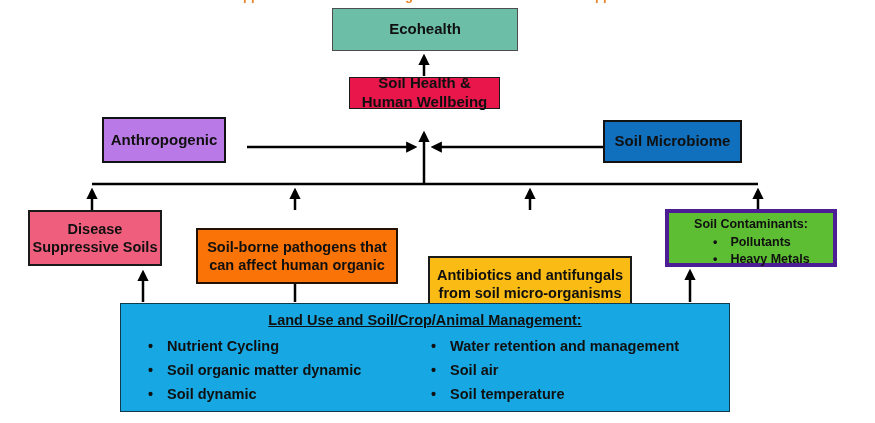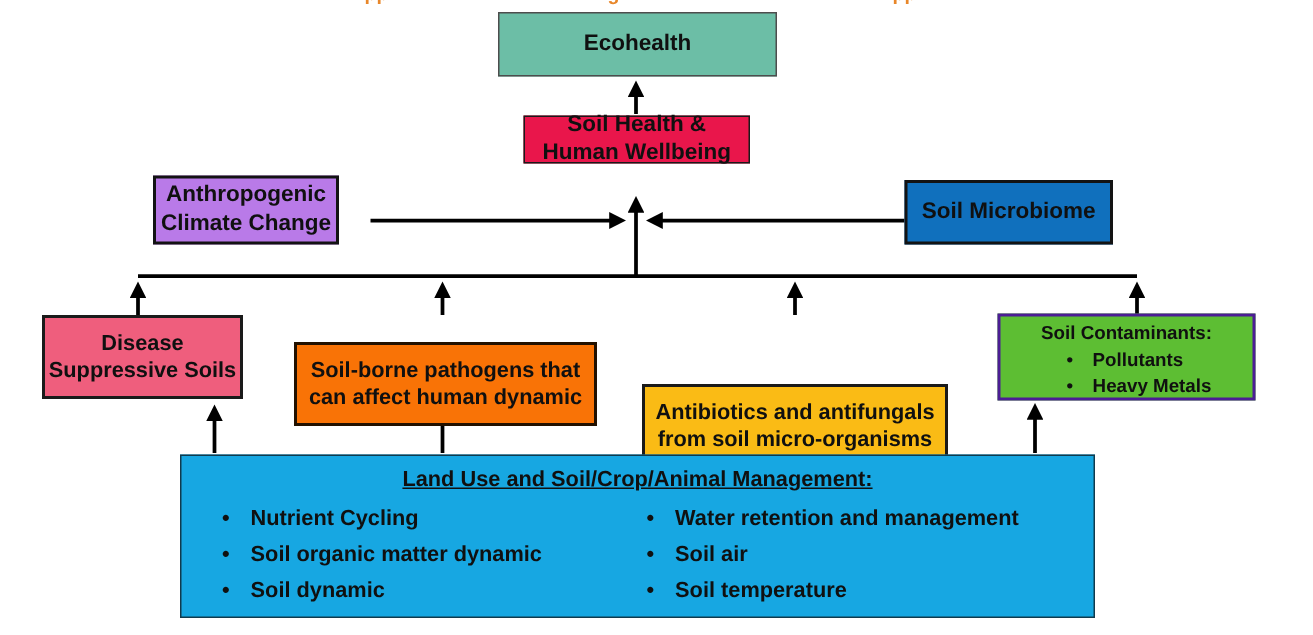--- a/index.html
+++ b/index.html
@@ -19,21 +19,21 @@
   .node .ln{display:block;}
 
   #ecohealth   {left:332px;top:8px;  width:186px;height:43px;background:var(--teal);   border:1.5px solid #4d4d4d;font-size:15px;}
   #soil-health {left:349px;top:77px; width:151px;height:32px;background:var(--crimson);border:1.5px solid #1a1a1a;font-size:15px;}
   #climate     {left:102px;top:117px;width:124px;height:46px;background:var(--purple); border:2px solid #131313;font-size:15px;}
   #microbiome  {left:603px;top:120px;width:139px;height:43px;background:var(--blue);   border:2px solid #131313;font-size:15px;}
   #disease     {left:28px; top:210px;width:134px;height:56px;background:var(--pink);   border:2px solid #1a1a1a;font-size:14.5px;}
   #pathogens   {left:196px;top:228px;width:202px;height:56px;background:var(--orange); border:2px solid #221100;font-size:14.5px;}
   #antibiotics {left:428px;top:210px;width:204px;height:56px;background:var(--yellow); border:2px solid #1a1a1a;font-size:14.5px;margin-top:46px;}
 
-  #contaminants{left:665px;top:209px;width:172px;height:58px;background:var(--green);  border:2px solid #4c1d95;
+  #contaminants{left:665px;top:209px;width:172px;height:58px;background:var(--green);  border:4px solid #4c1d95;
                 font-size:12.5px;justify-content:flex-start;padding-top:4px;}
   #contaminants ul{list-style:none;margin:1px 0 0 0;padding:0 0 0 44px;text-align:left;align-self:stretch;}
   #contaminants li{display:flex;gap:13px;line-height:1.35;}
   #contaminants li::before{content:"\2022";}
 
   #land-use{left:120px;top:303px;width:610px;height:109px;background:var(--cyan);border:1.5px solid #103a4d;
             font-size:14.5px;justify-content:space-between;padding-top:7px;}
   #land-use .lu-title{text-decoration:underline;margin-bottom:5px;}
   #land-use .lu-cols{display:flex;flex-direction:row;align-self:stretch;text-align:left;}
   #land-use ul{list-style:none;margin:0;padding:0;}
@@ -85,35 +85,34 @@
     <span class="ln">Ecohealth</span>
   </div>
 
   <div class="node" id="soil-health">
     <span class="ln">Soil Health &amp;</span>
     <span class="ln">Human Wellbeing</span>
   </div>
 
   <div class="node" id="climate">
     <span class="ln">Anthropogenic</span>
-    <span class="ln">Climate Change</span>
   </div>
 
   <div class="node" id="microbiome">
     <span class="ln">Soil Microbiome</span>
   </div>
 
   <div class="node" id="disease">
     <span class="ln">Disease</span>
     <span class="ln">Suppressive Soils</span>
   </div>
 
   <div class="node" id="pathogens">
     <span class="ln">Soil-borne pathogens that</span>
-    <span class="ln">can affect human dynamic</span>
+    <span class="ln">can affect human organic</span>
   </div>
 
   <div class="node" id="antibiotics">
     <span class="ln">Antibiotics and antifungals</span>
     <span class="ln">from soil micro-organisms</span>
   </div>
 
   <div class="node" id="contaminants">
     <span class="ln">Soil Contaminants:</span>
     <ul>

